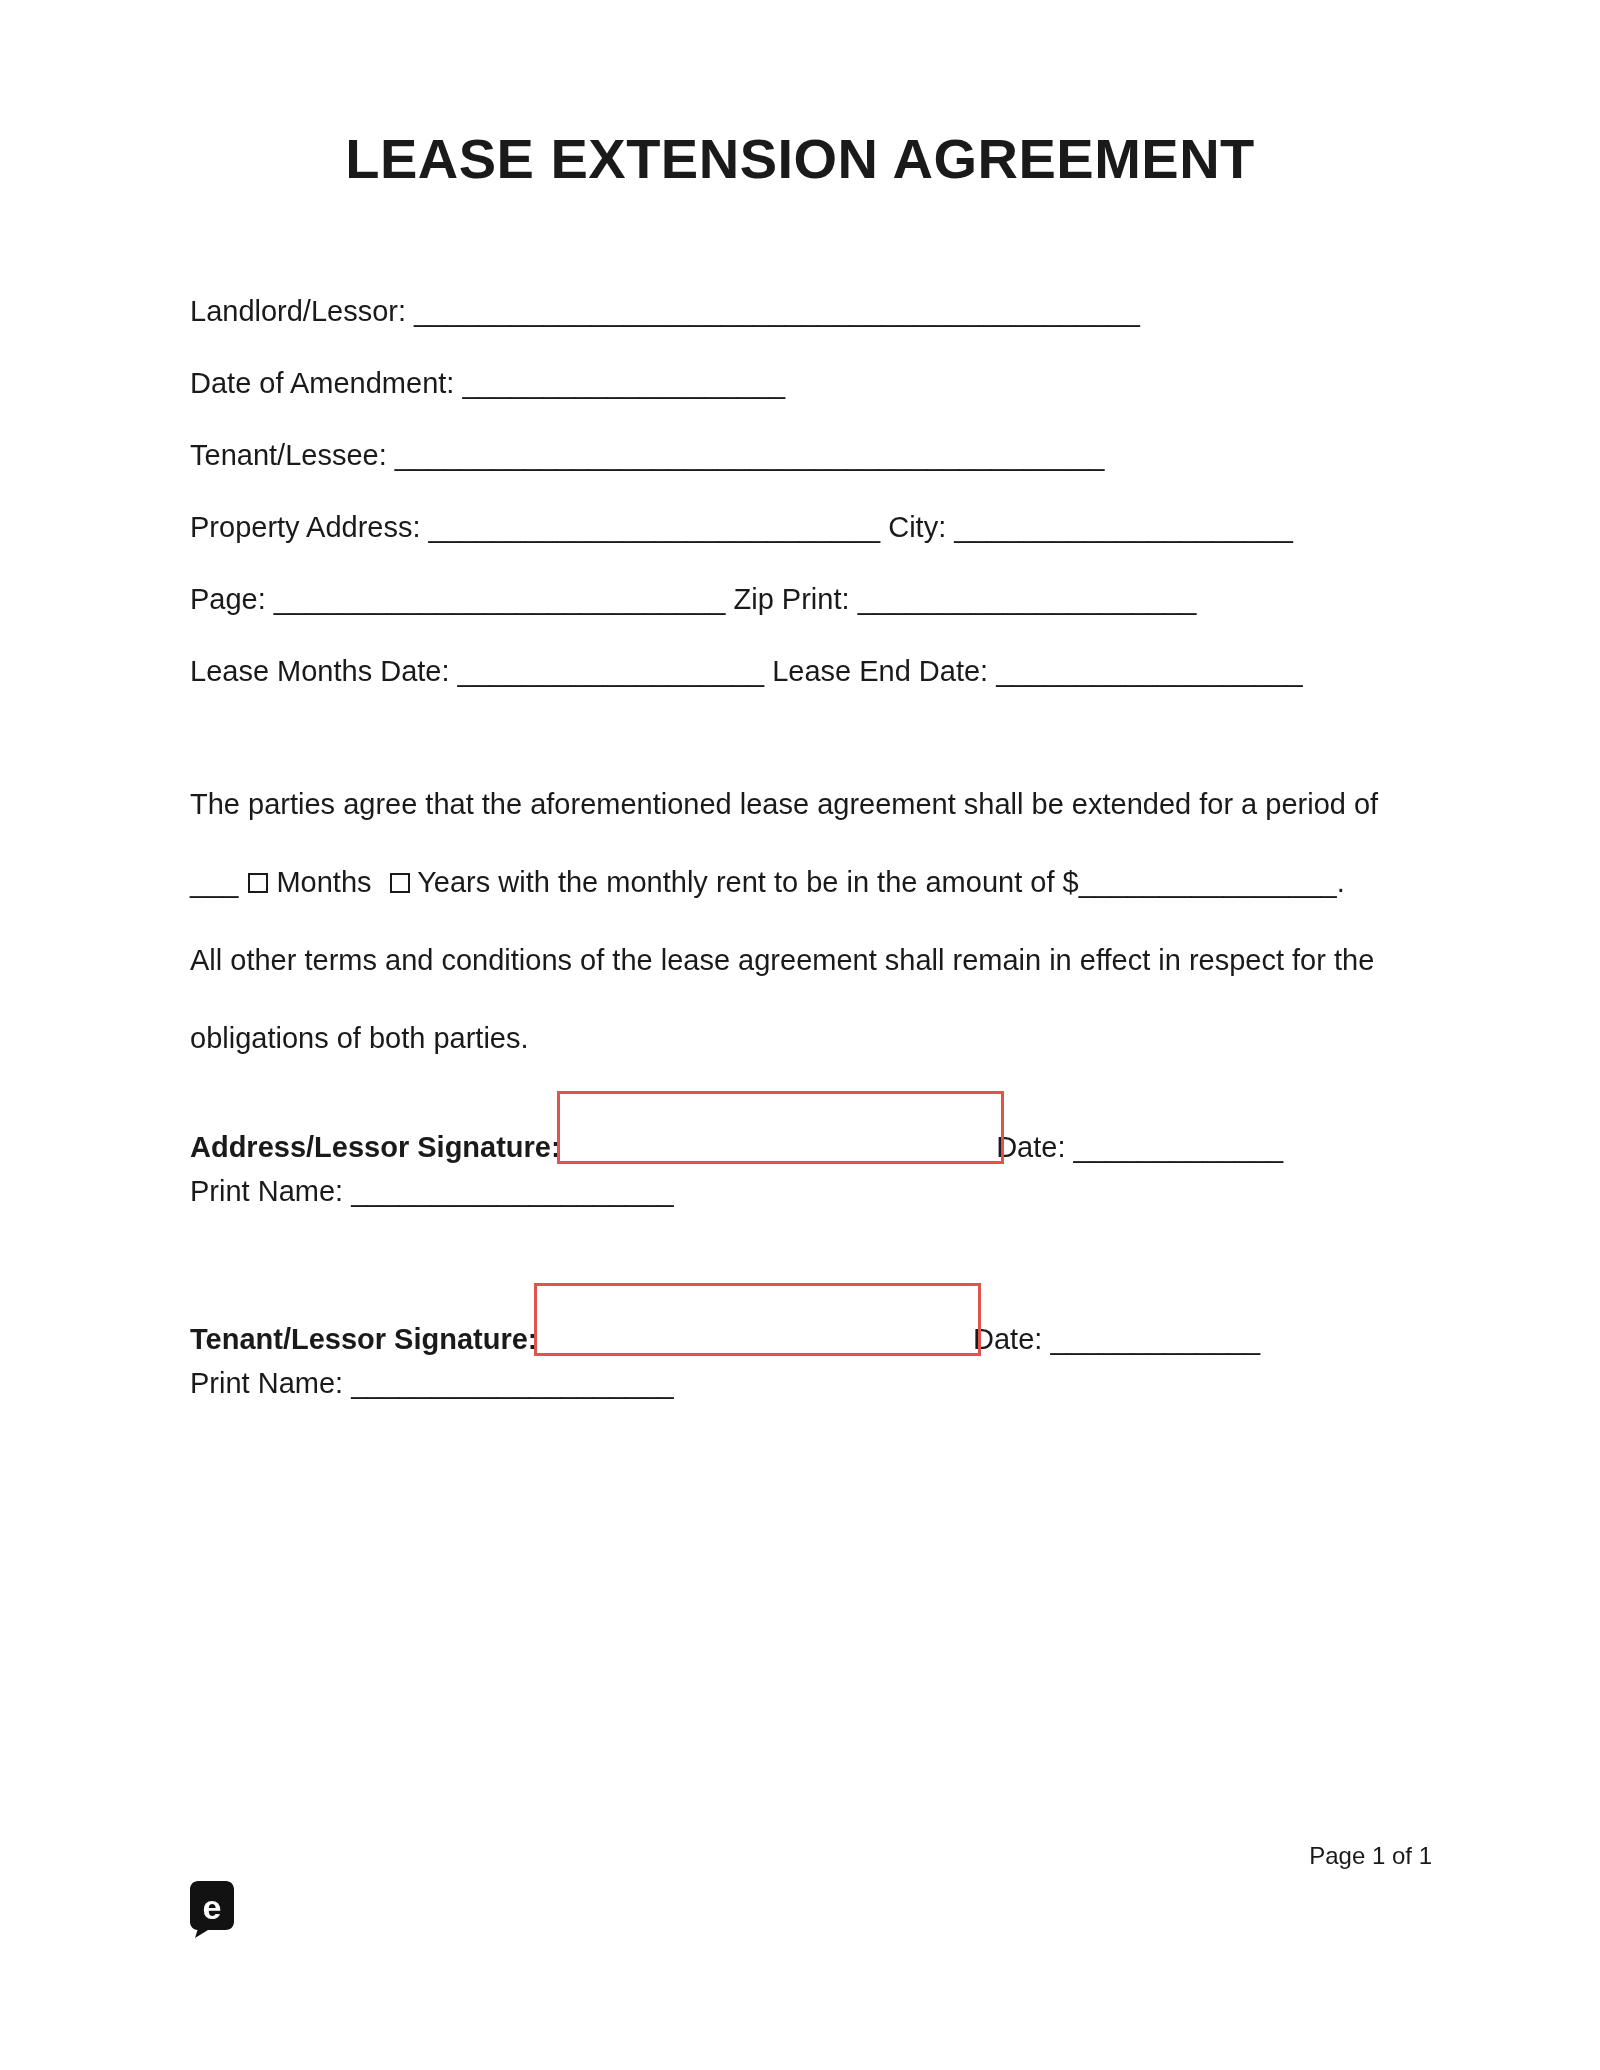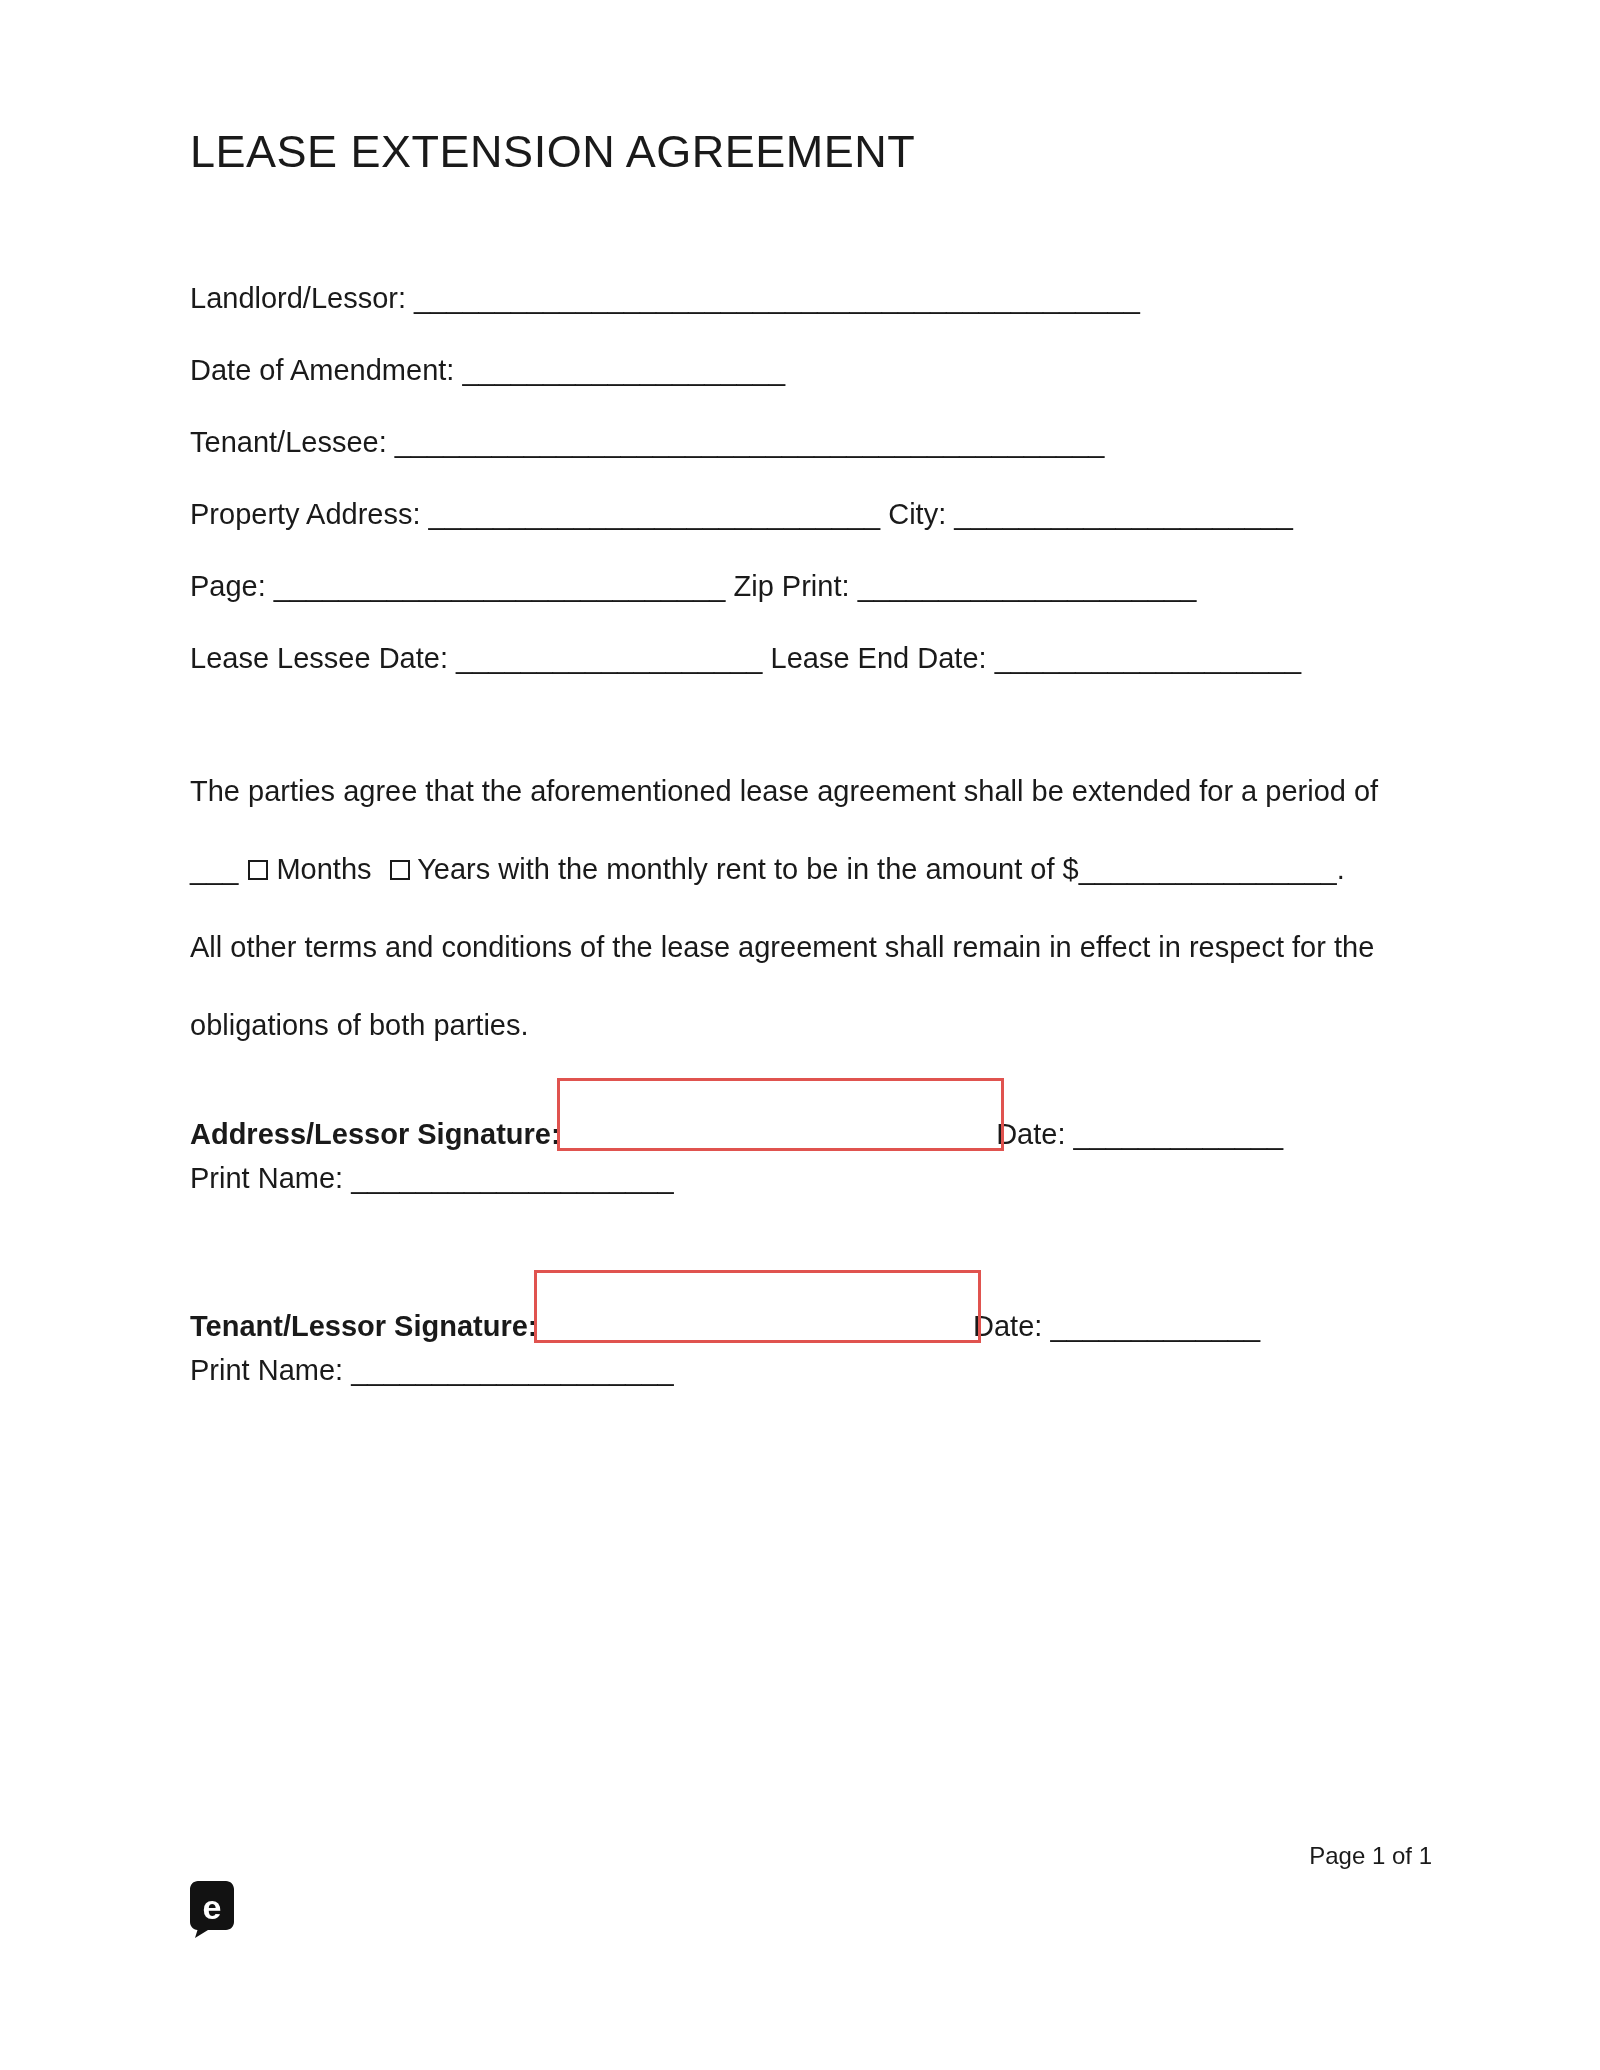--- a/index.html
+++ b/index.html
@@ -8,23 +8,23 @@
     position: relative;
     width: 1600px;
     height: 2070px;
     background: #ffffff;
     color: #1a1a1a;
     font-family: "Liberation Sans", sans-serif;
     overflow: hidden;
   }
   .content { padding: 126px 190px 0 190px; }
   .title {
-    text-align: left;
-    font-size: 45px;
-    font-weight: normal;
+    text-align: center;
+    font-size: 56px;
+    font-weight: bold;
     letter-spacing: 0.5px;
     margin-bottom: 84px;
   }
   .form-line {
     font-size: 29px;
     line-height: 72px;
     white-space: nowrap;
   }
   .para {
     font-size: 29px;
@@ -116,21 +116,21 @@
     </div>
 
     <div class="form-line">
       <span>Page:</span>
       <span class="blank">____________________________</span>
       <span>Zip Print:</span>
       <span class="blank">_____________________</span>
     </div>
 
     <div class="form-line">
-      <span>Lease Lessee Date:</span>
+      <span>Lease Months Date:</span>
       <span class="blank">___________________</span>
       <span>Lease End Date:</span>
       <span class="blank">___________________</span>
     </div>
 
     <p class="para"><span>The parties agree that the aforementioned lease agreement shall be extended for a period of </span><span class="blank">___</span><span class="checkbox"></span><span> Months </span><span class="checkbox"></span><span> Years with the monthly rent to be in the amount of $</span><span class="blank">________________</span><span>. All other terms and conditions of the lease agreement shall remain in effect in respect for the obligations of both parties.</span></p>
 
     <div class="sig-row landlord"><span class="bold">Address/Lessor Signature:</span><span class="sig-blank"><span class="sig-line">___________________________</span><span class="sig-box"></span></span><span>Date:</span>
       <span class="blank">_____________</span>
     </div>

